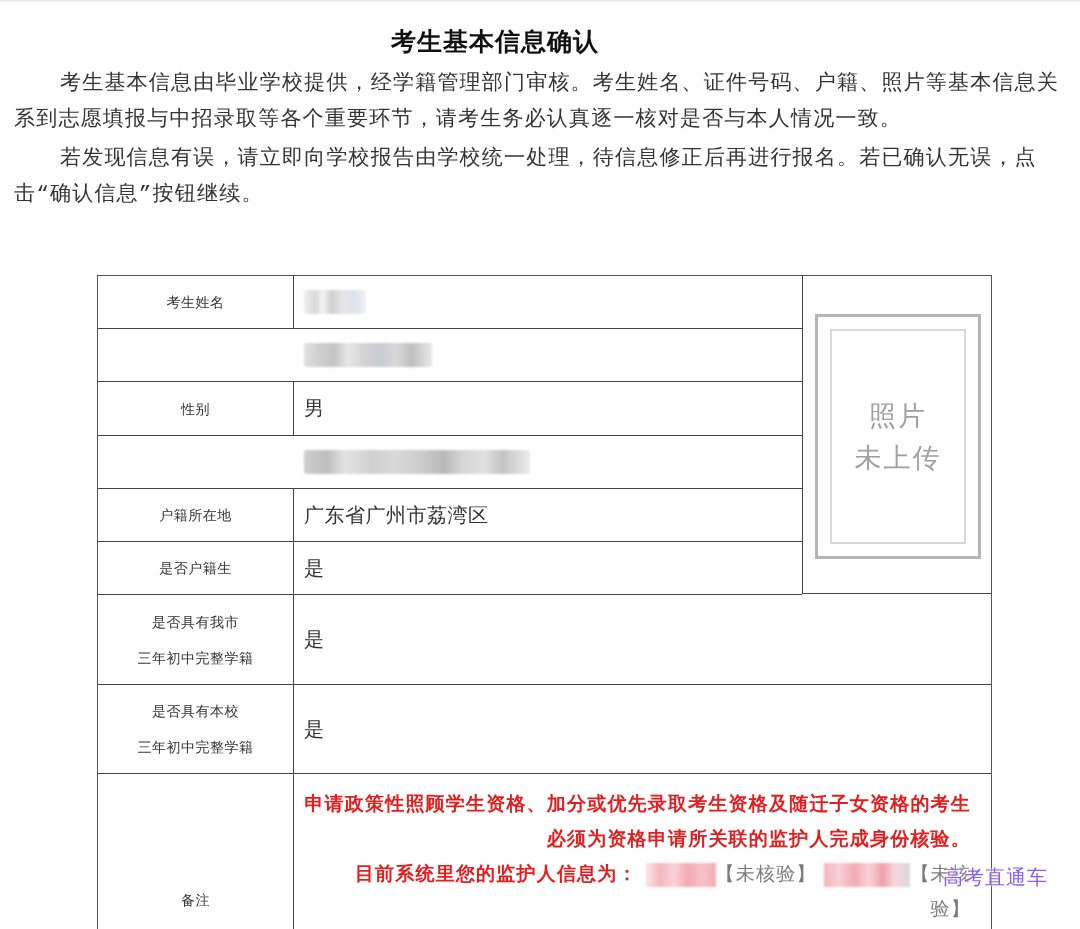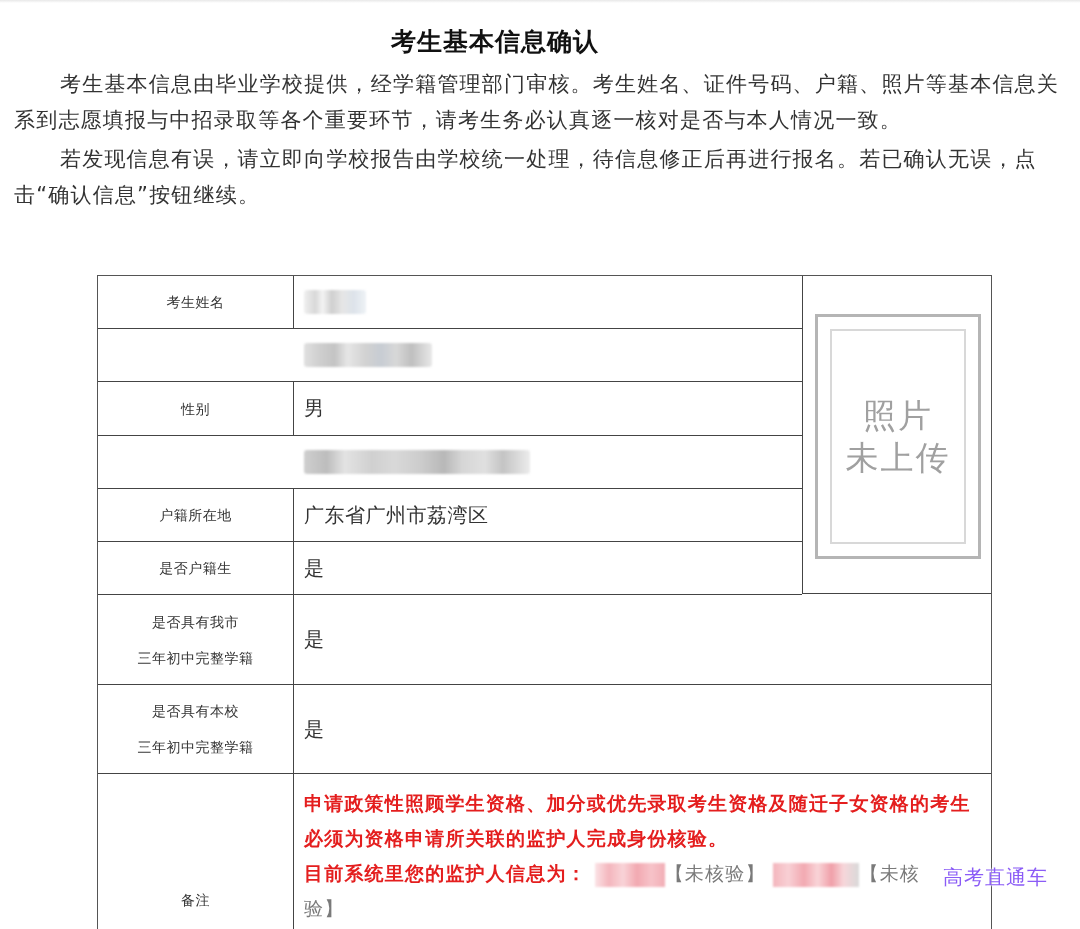--- a/index.html
+++ b/index.html
@@ -35,20 +35,21 @@
       position: absolute;
       left: 14px; top: 66px; width: 1056px;
       font-size: 21px;
       line-height: 36px;
       color: #333333;
       letter-spacing: 1.2px;
     }
     .intro p {
       margin: 0;
       text-indent: 46px;
+      font-family: Liberation Mono, monospace;
     }
     .intro p + p { margin-top: 3px; }
 
     
     .info-table {
       position: absolute;
       left: 97px; top: 275px;
       width: 895px;
       height: 700px;
       border: 1px solid #555555;
@@ -131,34 +132,35 @@
       position: absolute;
       left: 12px; top: 12px;
       width: 136px; height: 215px;
       border: 2px solid #d8d8d8;
       box-sizing: border-box;
       display: flex;
       flex-direction: column;
       align-items: center;
       justify-content: center;
       color: #a0a0a0;
-      font-size: 33px;
+      font-size: 27px;
       line-height: 42px;
       letter-spacing: 2px;
     }
 
     .remark-value {
       display: block;
       padding-top: 12px;
       padding-right: 20px;
       font-weight: bold;
       color: #e41e1e;
       font-size: 19px;
       line-height: 35px;
       letter-spacing: 1.2px;
+      text-align: right;
     }
     .remark-value .gray {
       color: #7a7a7a;
       font-weight: normal;
     }
     .blur-pink {
       display: inline-block;
       width: 70px; height: 24px;
       vertical-align: middle;
       filter: blur(1.2px);

